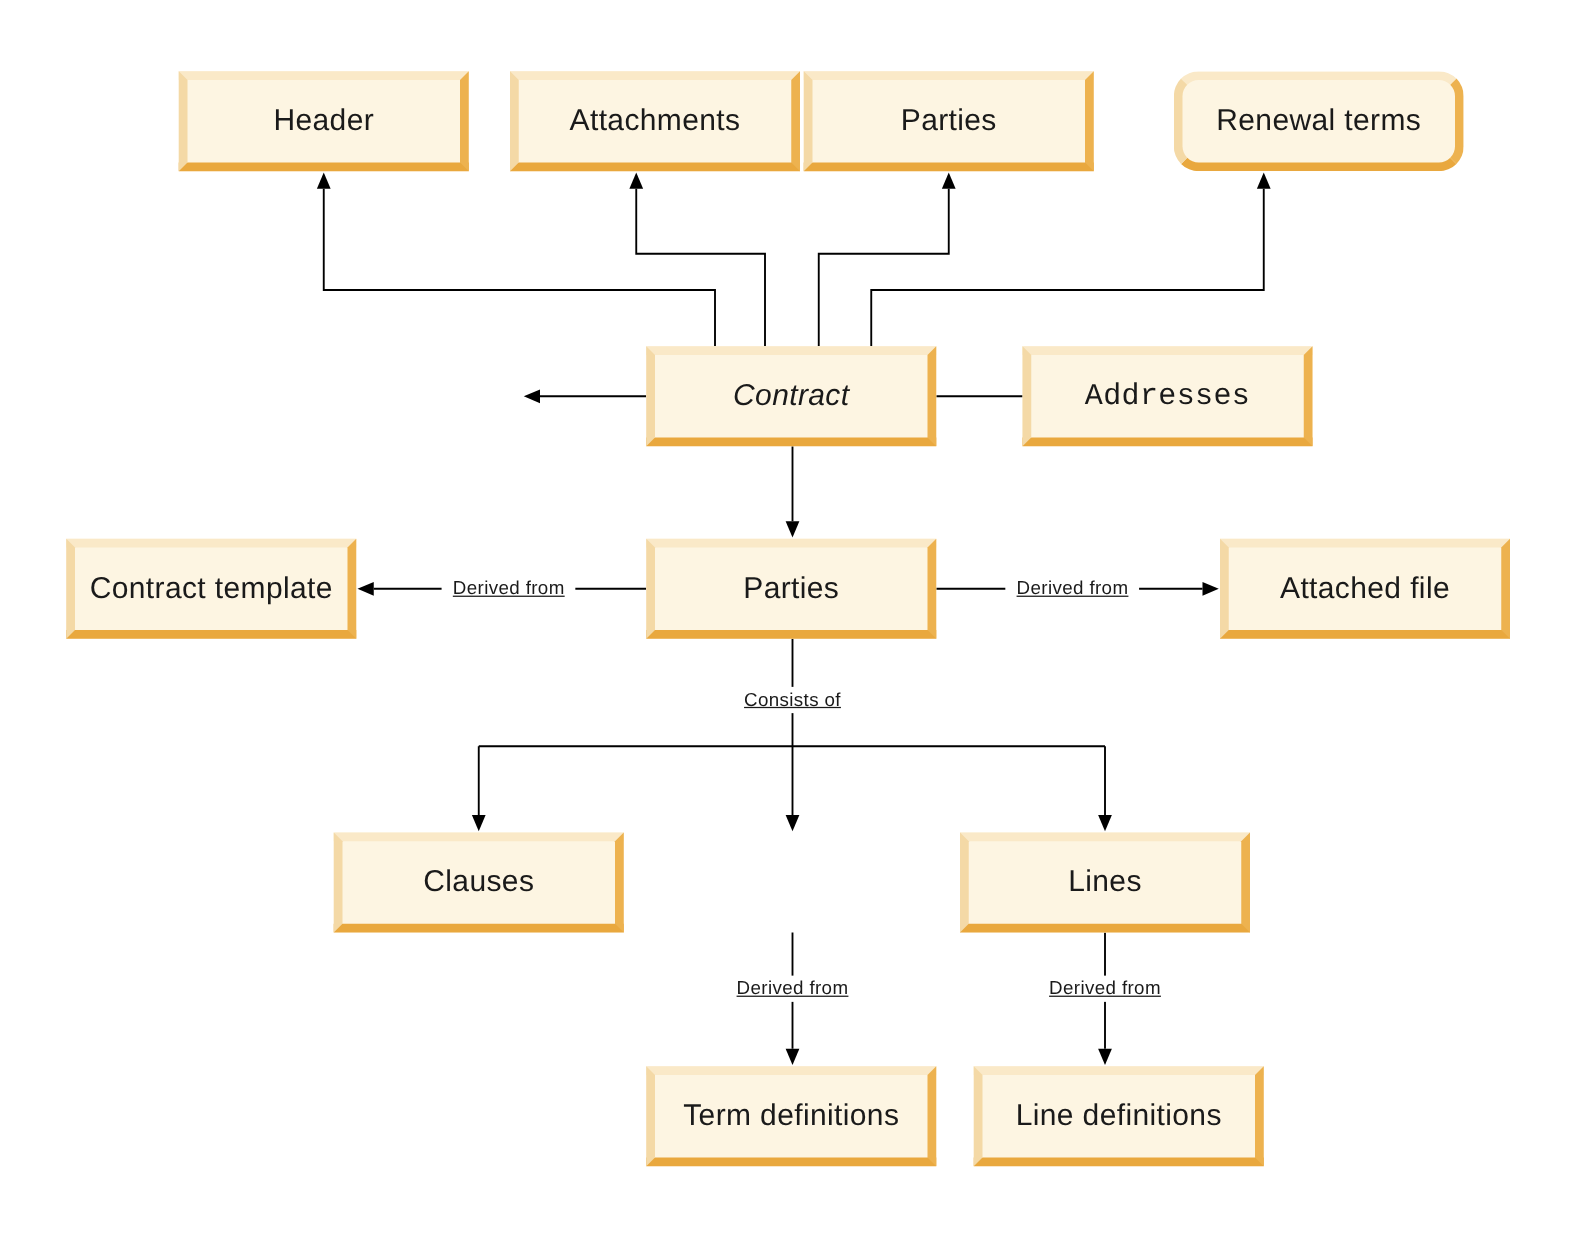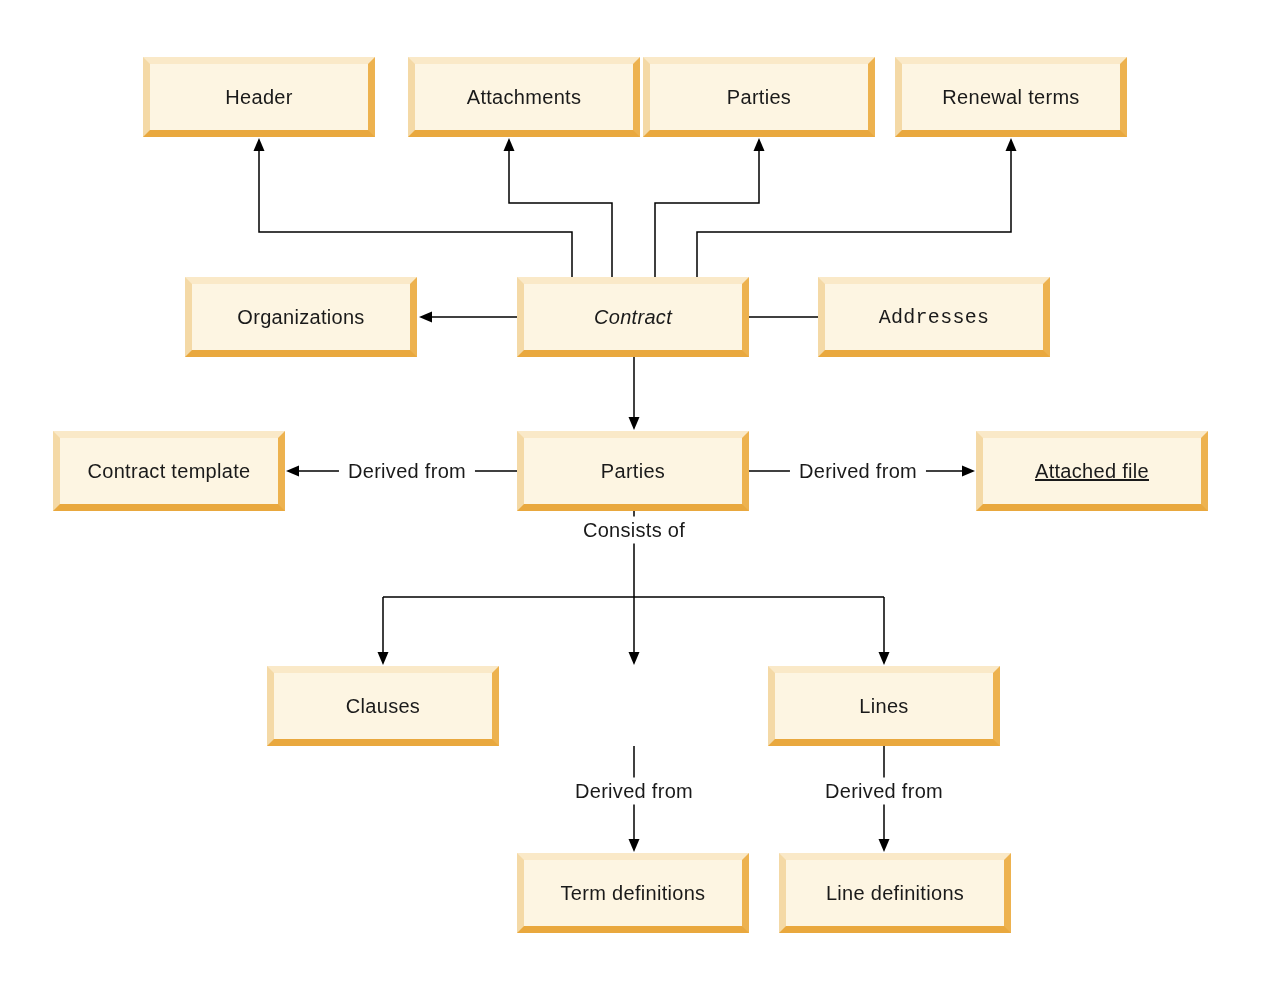--- a/index.html
+++ b/index.html
@@ -24,34 +24,35 @@
     position: absolute;
     box-sizing: border-box;
     width: 232px;
     height: 80px;
     background: var(--box-fill, #fdf5e2);
     border: 7px solid;
     border-color: var(--bevel-top, #fae9c8) var(--bevel-right, #edb24f) var(--bevel-bottom, #e9a83e) var(--bevel-left, #f4d9a6);
     display: flex;
     align-items: center;
     justify-content: center;
-    font-size: 20px;
+    font-size: 24px;
     letter-spacing: 0.3px;
     color: var(--text, #1a1a1a);
     white-space: nowrap;
   }
   .edge-label {
     position: absolute;
     transform: translate(-50%, -50%);
     background: var(--background, #fff);
     padding: 2px 9px;
-    font-size: 20px;
+    font-size: 15px;
     letter-spacing: 0.3px;
     color: var(--text, #1a1a1a);
     white-space: nowrap;
+    text-decoration: underline;
   }
   .wire {
     fill: none;
     stroke: var(--line, #000);
     stroke-width: 1.5;
   }
   .arrowhead {
     fill: var(--line, #000);
     stroke: none;
   }
@@ -97,36 +98,35 @@
 
     <path class="wire" d="M634,746 V839"></path>
     <polygon class="arrowhead" points="634,852 628.5,839 639.5,839"></polygon>
 
     <path class="wire" d="M884,746 V839"></path>
     <polygon class="arrowhead" points="884,852 878.5,839 889.5,839"></polygon>
   </svg>
 
   <div class="edge-label" style="left:407px; top:471px;">Derived from</div>
   <div class="edge-label" style="left:858px; top:471px;">Derived from</div>
-  <div class="edge-label" style="left:634px; top:530px;">Consists of</div>
+  <div class="edge-label" style="left:634px; top:560px;">Consists of</div>
   <div class="edge-label" style="left:634px; top:791px;">Derived from</div>
   <div class="edge-label" style="left:884px; top:791px;">Derived from</div>
 
   <div class="node" style="left:143px; top:57px;">Header</div>
   <div class="node" style="left:408px; top:57px;">Attachments</div>
   <div class="node" style="left:643px; top:57px;">Parties</div>
-  <div class="node" style="left:895px; top:57px;">Renewal terms</div>
+  <div class="node" style="left:939px; top:57px;border-radius:20px;">Renewal terms</div>
 
-  <div class="node" style="left:185px; top:277px;">Organizations</div>
   <div class="node" style="left:517px; top:277px;font-style:italic;">Contract</div>
   <div class="node" style="left:818px; top:277px;font-family:Liberation Mono, monospace;">Addresses</div>
 
   <div class="node" style="left:53px;  top:431px;">Contract template</div>
   <div class="node" style="left:517px; top:431px;">Parties</div>
-  <div class="node" style="left:976px; top:431px;text-decoration:underline;">Attached file</div>
+  <div class="node" style="left:976px; top:431px;">Attached file</div>
 
   <div class="node" style="left:267px; top:666px;">Clauses</div>
   <div class="node" style="left:768px; top:666px;">Lines</div>
 
   <div class="node" style="left:517px; top:853px;">Term definitions</div>
   <div class="node" style="left:768px; top:853px;margin-left:11px;">Line definitions</div>
 
 </div>
 
 </body></html>

